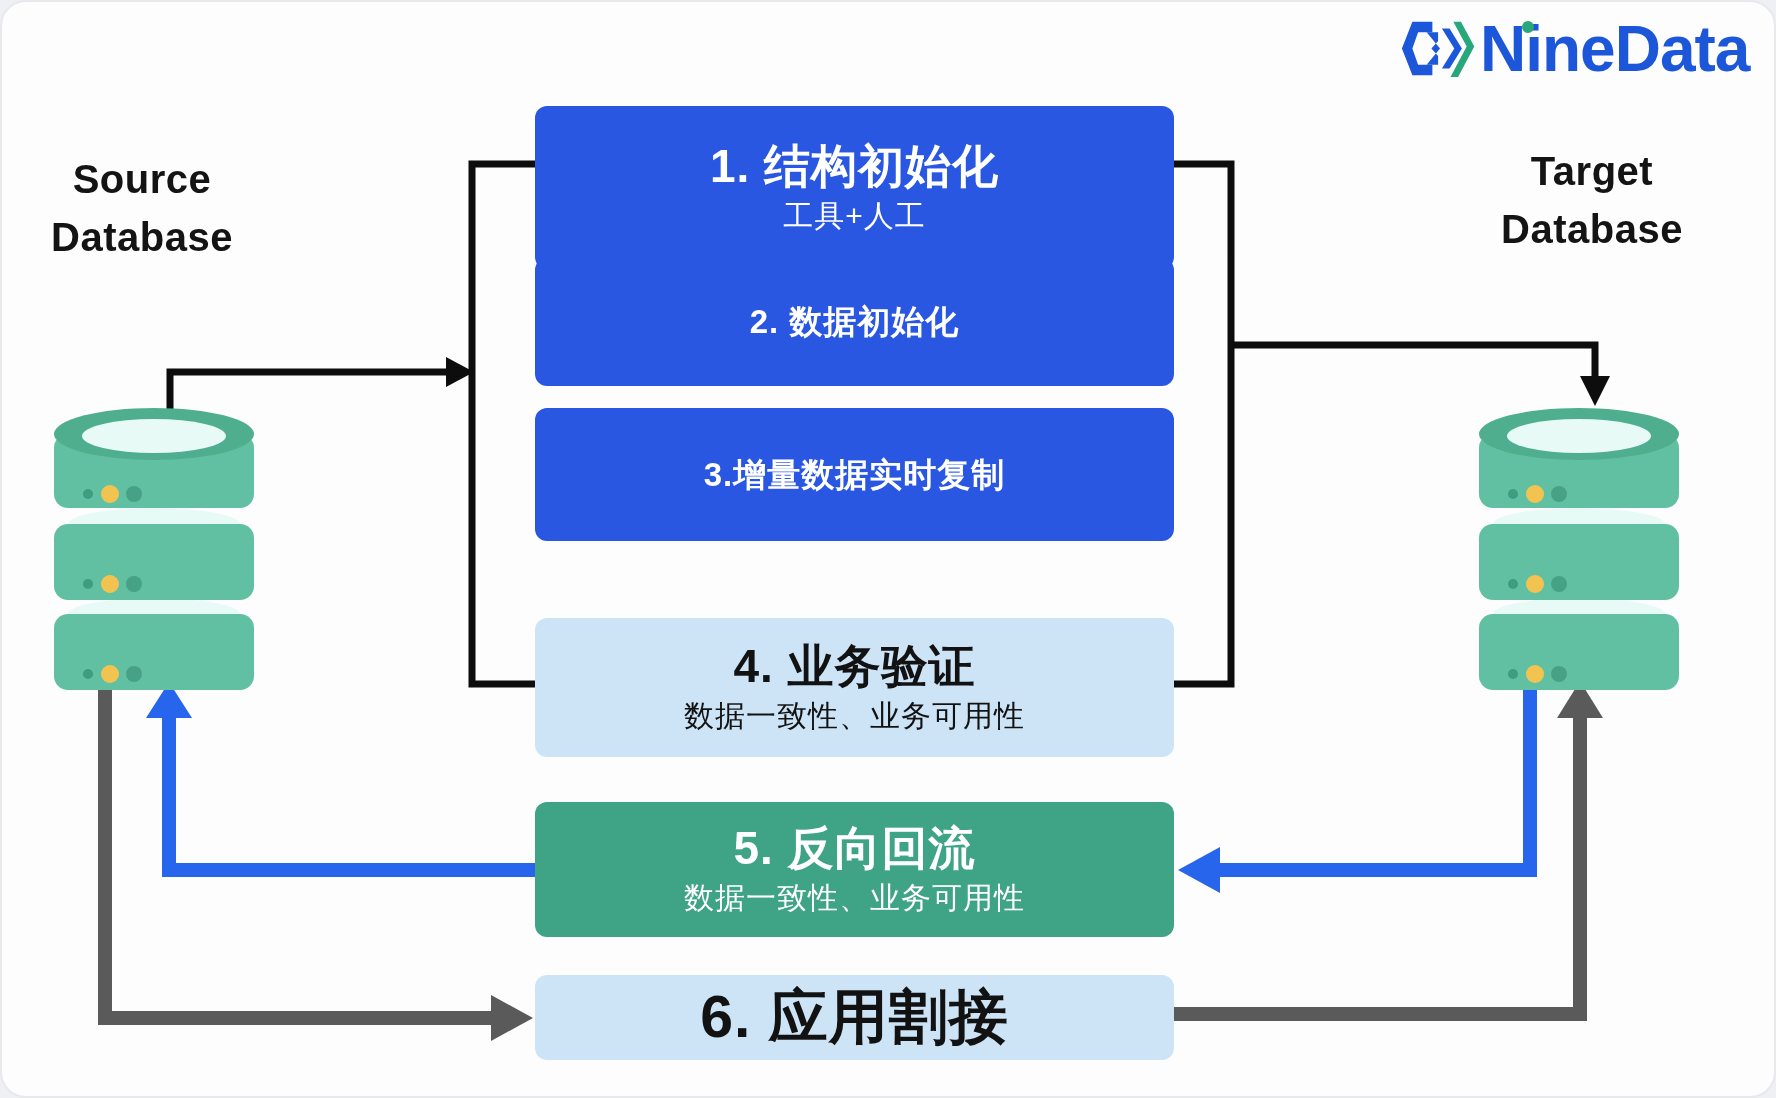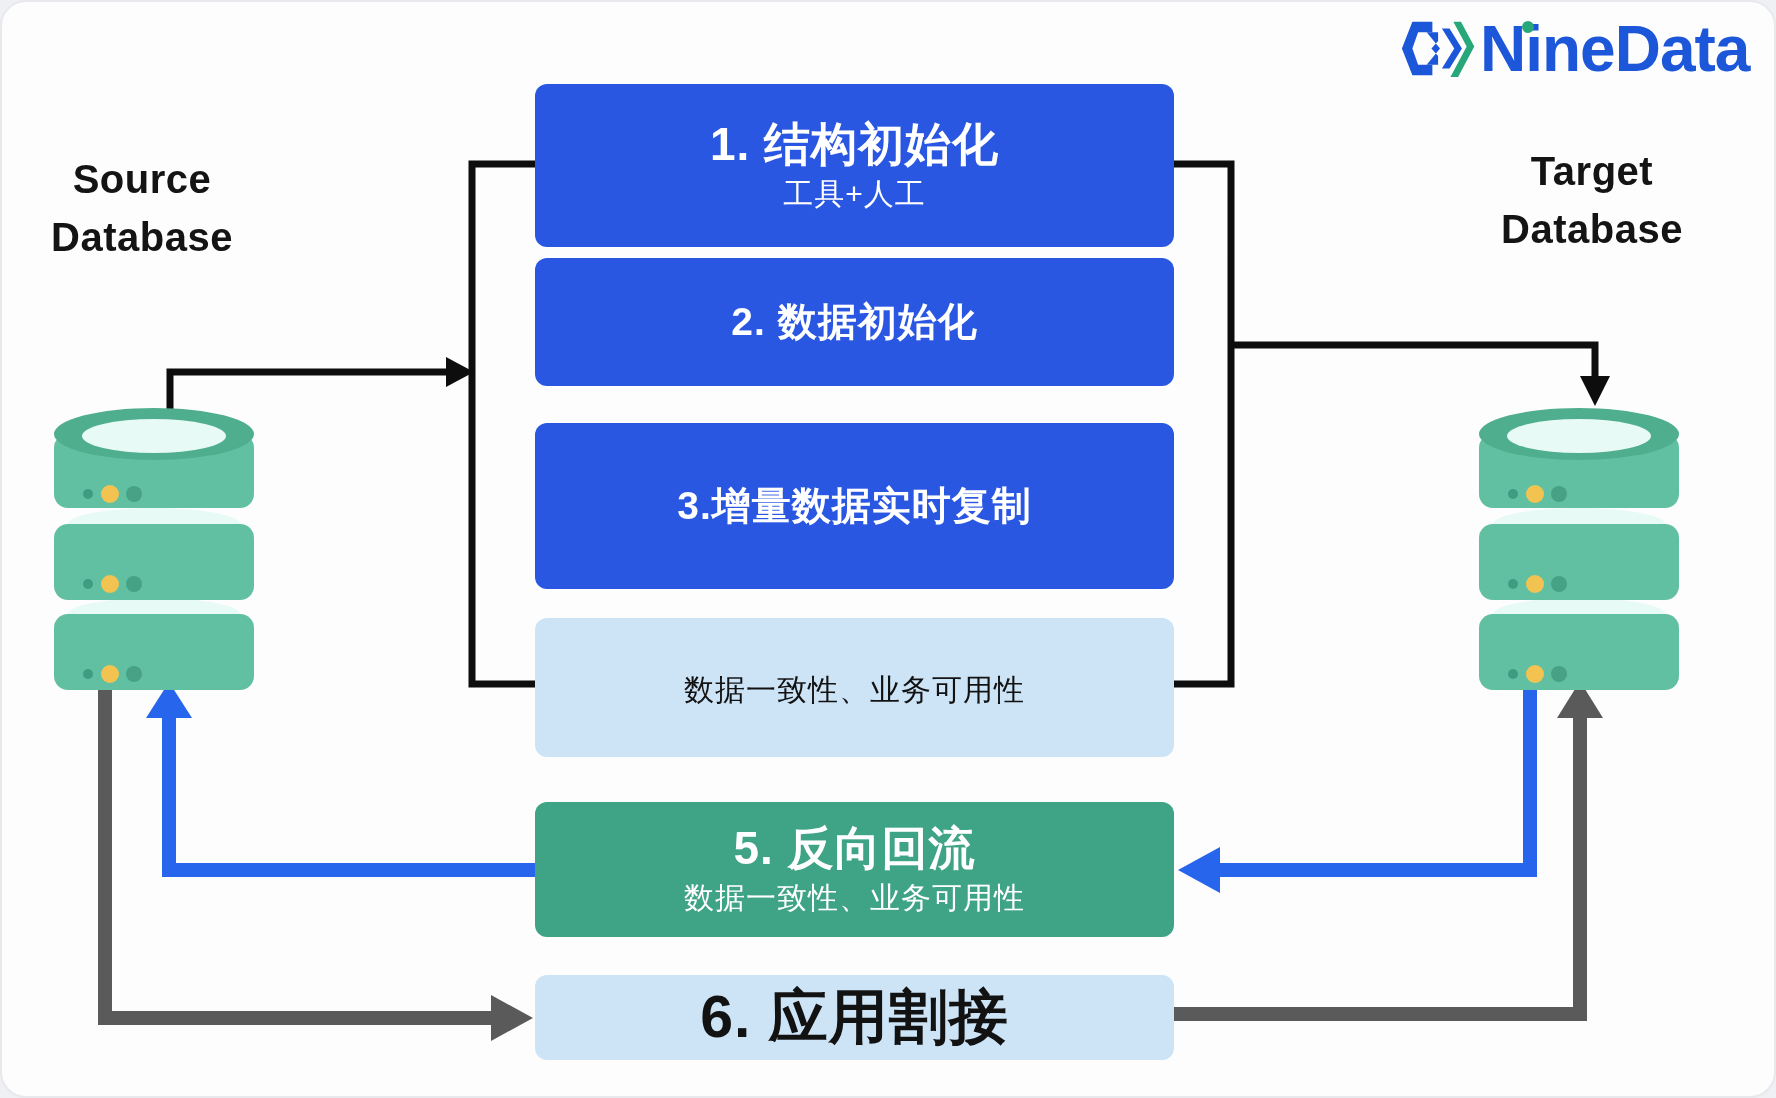--- a/index.html
+++ b/index.html
@@ -14,21 +14,21 @@
   
   .step{
     position:absolute;left:533px;width:639px;z-index:2;
     border-radius:12px;display:flex;flex-direction:column;
     align-items:center;justify-content:center;text-align:center;
   }
   .step.blue{background:#2a57e2;color:#ffffff;}
   .step.lightblue{background:#cde4f7;color:#121212;}
   .step.green{background:#3fa386;color:#ffffff;}
   .step-title{font-weight:800;font-size:46px;line-height:1.15;letter-spacing:1px;}
-  .step-title.big{font-size:39px;}
+  .step-title.big{font-size:33px;}
   .step-sub{font-weight:400;font-size:30px;line-height:1.25;margin-top:4px;letter-spacing:1px;}
 
   
   .db-label{
     position:absolute;z-index:2;text-align:center;color:#141414;
     font-weight:700;font-size:40px;line-height:1.45;letter-spacing:0.5px;
   }
   .db-icon{position:absolute;z-index:2;}
 
   
@@ -123,34 +123,35 @@
       <circle cx="56" cy="182" r="9" fill="#f3c351"></circle>
       <circle cx="80" cy="182" r="8" fill="#47a185"></circle>
     <rect x="0" y="32" width="200" height="74" rx="14" fill="#62c0a2"></rect>
     <ellipse cx="100" cy="32" rx="100" ry="26" fill="#4fae8e"></ellipse>
     <ellipse cx="100" cy="34" rx="72" ry="17" fill="#e7faf5"></ellipse>
     <circle cx="34" cy="92" r="5" fill="#3e9c80"></circle>
       <circle cx="56" cy="92" r="9" fill="#f3c351"></circle>
       <circle cx="80" cy="92" r="8" fill="#47a185"></circle>
   </svg>
 
-  <div class="step blue" style="top:82px;height:163px">
+  <div class="step blue" style="top:104px;height:163px">
     <div class="step-title">1. 结构初始化</div>
     <div class="step-sub">工具+人工</div>
   </div>
 
   <div class="step blue" style="top:256px;height:128px">
     <div class="step-title big">2. 数据初始化</div>
   </div>
 
-  <div class="step blue" style="top:421px;height:166px">
+  <div class="step blue" style="top:406px;height:133px">
     <div class="step-title big">3.增量数据实时复制</div>
   </div>
 
   <div class="step lightblue" style="top:616px;height:139px">
+    <div class="step-title">4. 业务验证</div>
     <div class="step-sub">数据一致性、业务可用性</div>
   </div>
 
   <div class="step green" style="top:800px;height:135px">
     <div class="step-title">5. 反向回流</div>
     <div class="step-sub">数据一致性、业务可用性</div>
   </div>
 
   <div class="step lightblue" style="top:973px;height:85px">
     <div class="step-title" style="font-size:59px">6. 应用割接</div>

